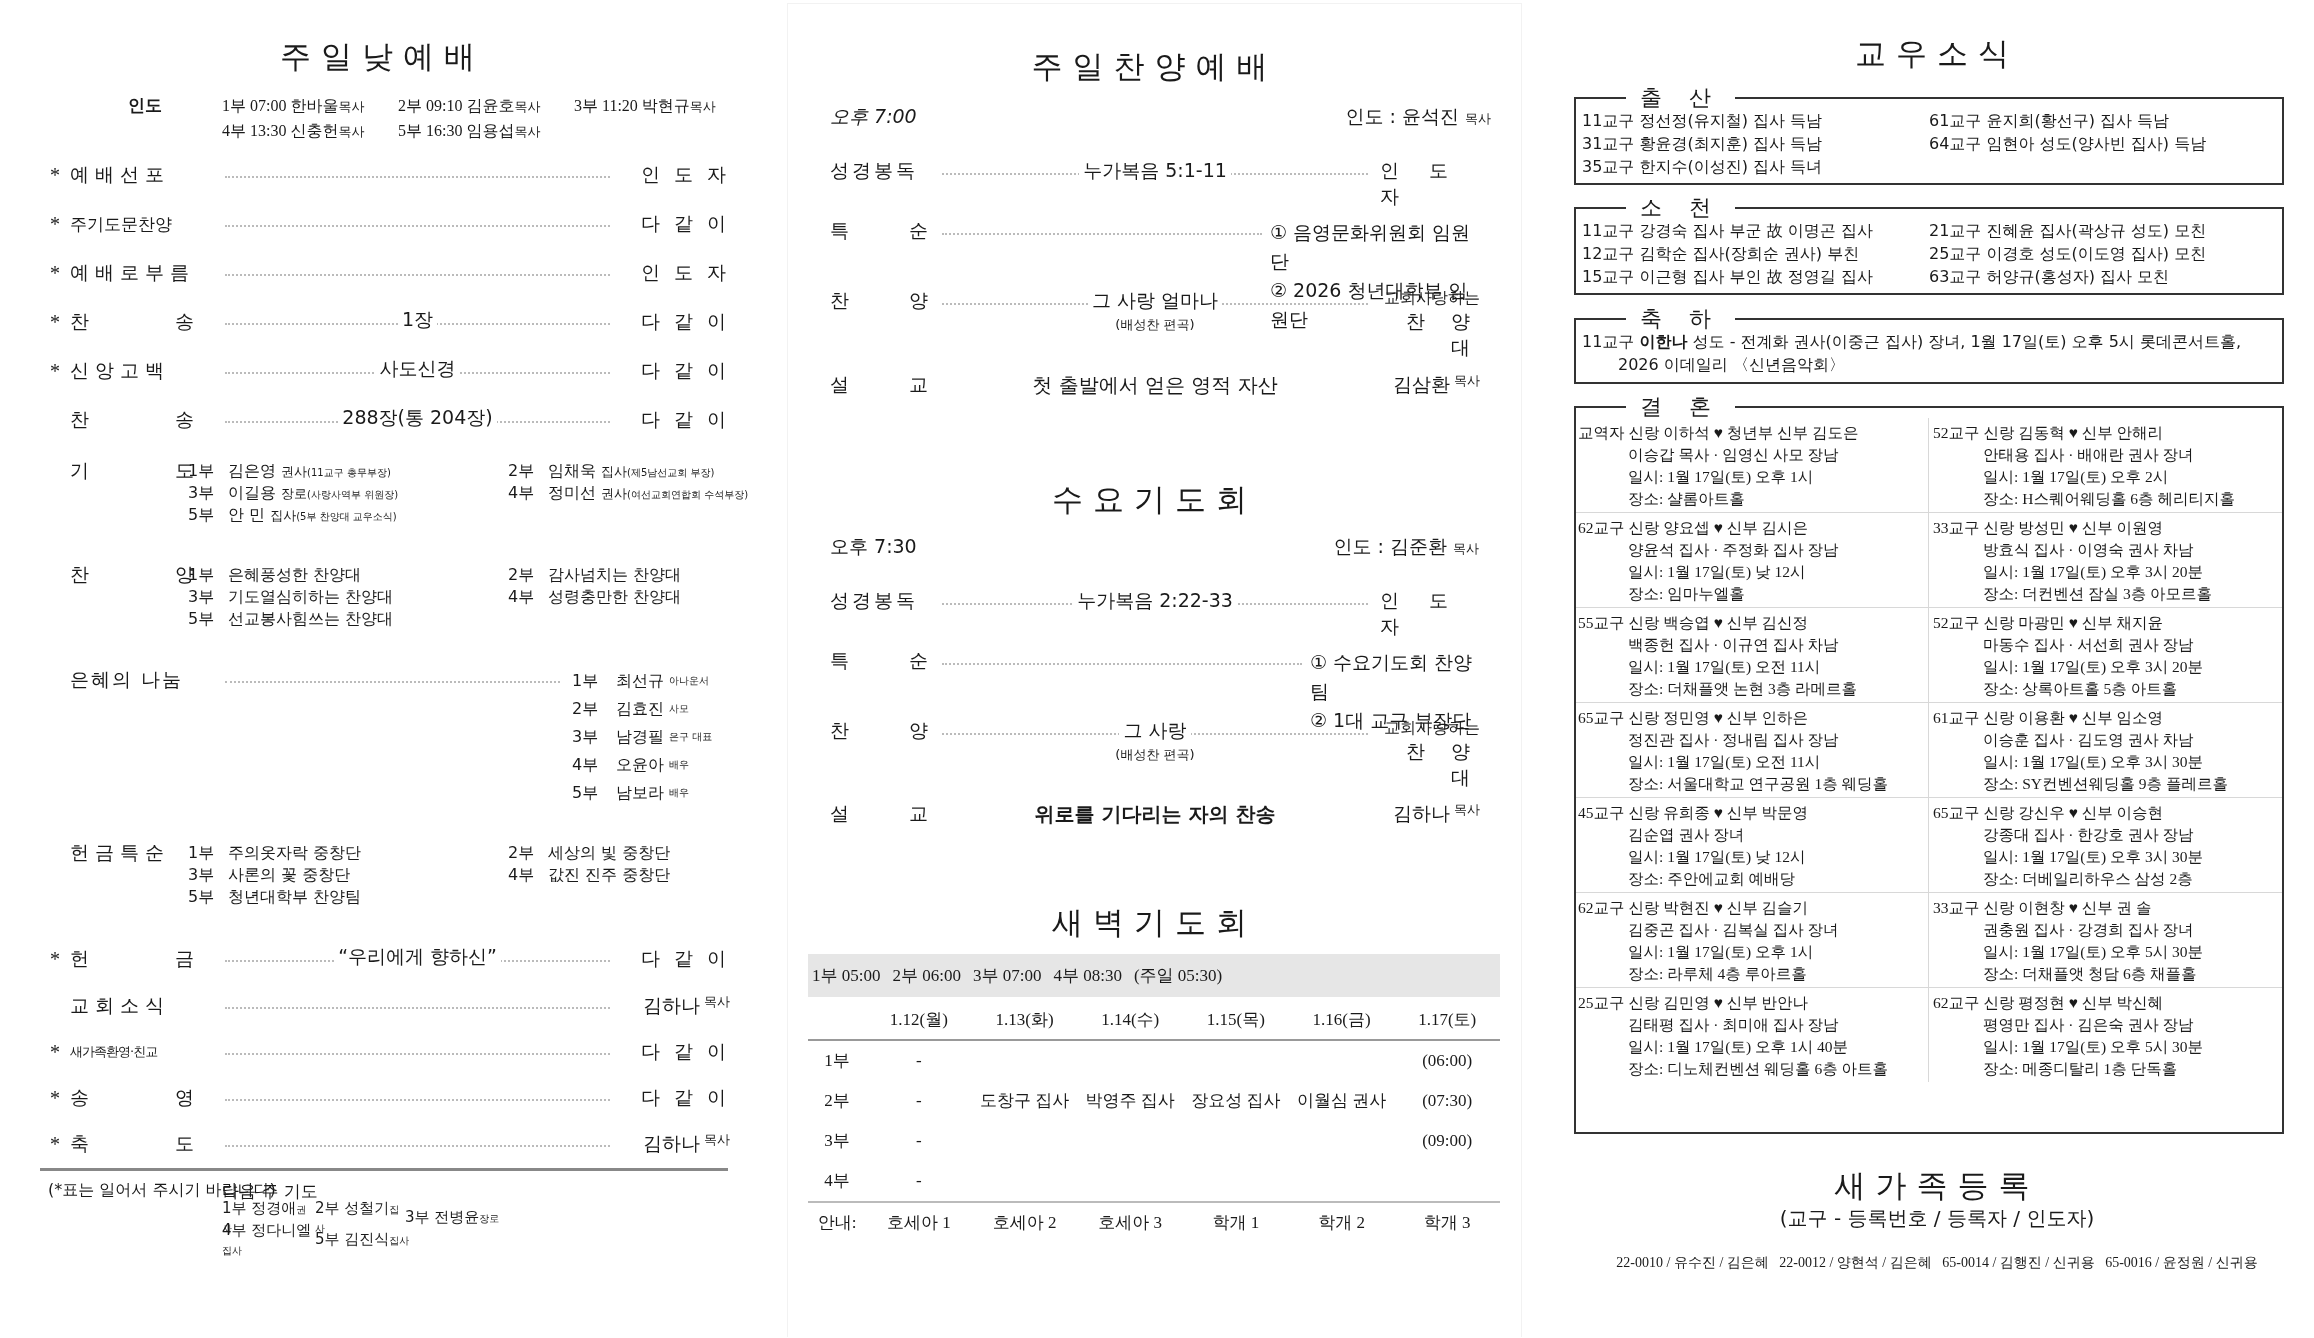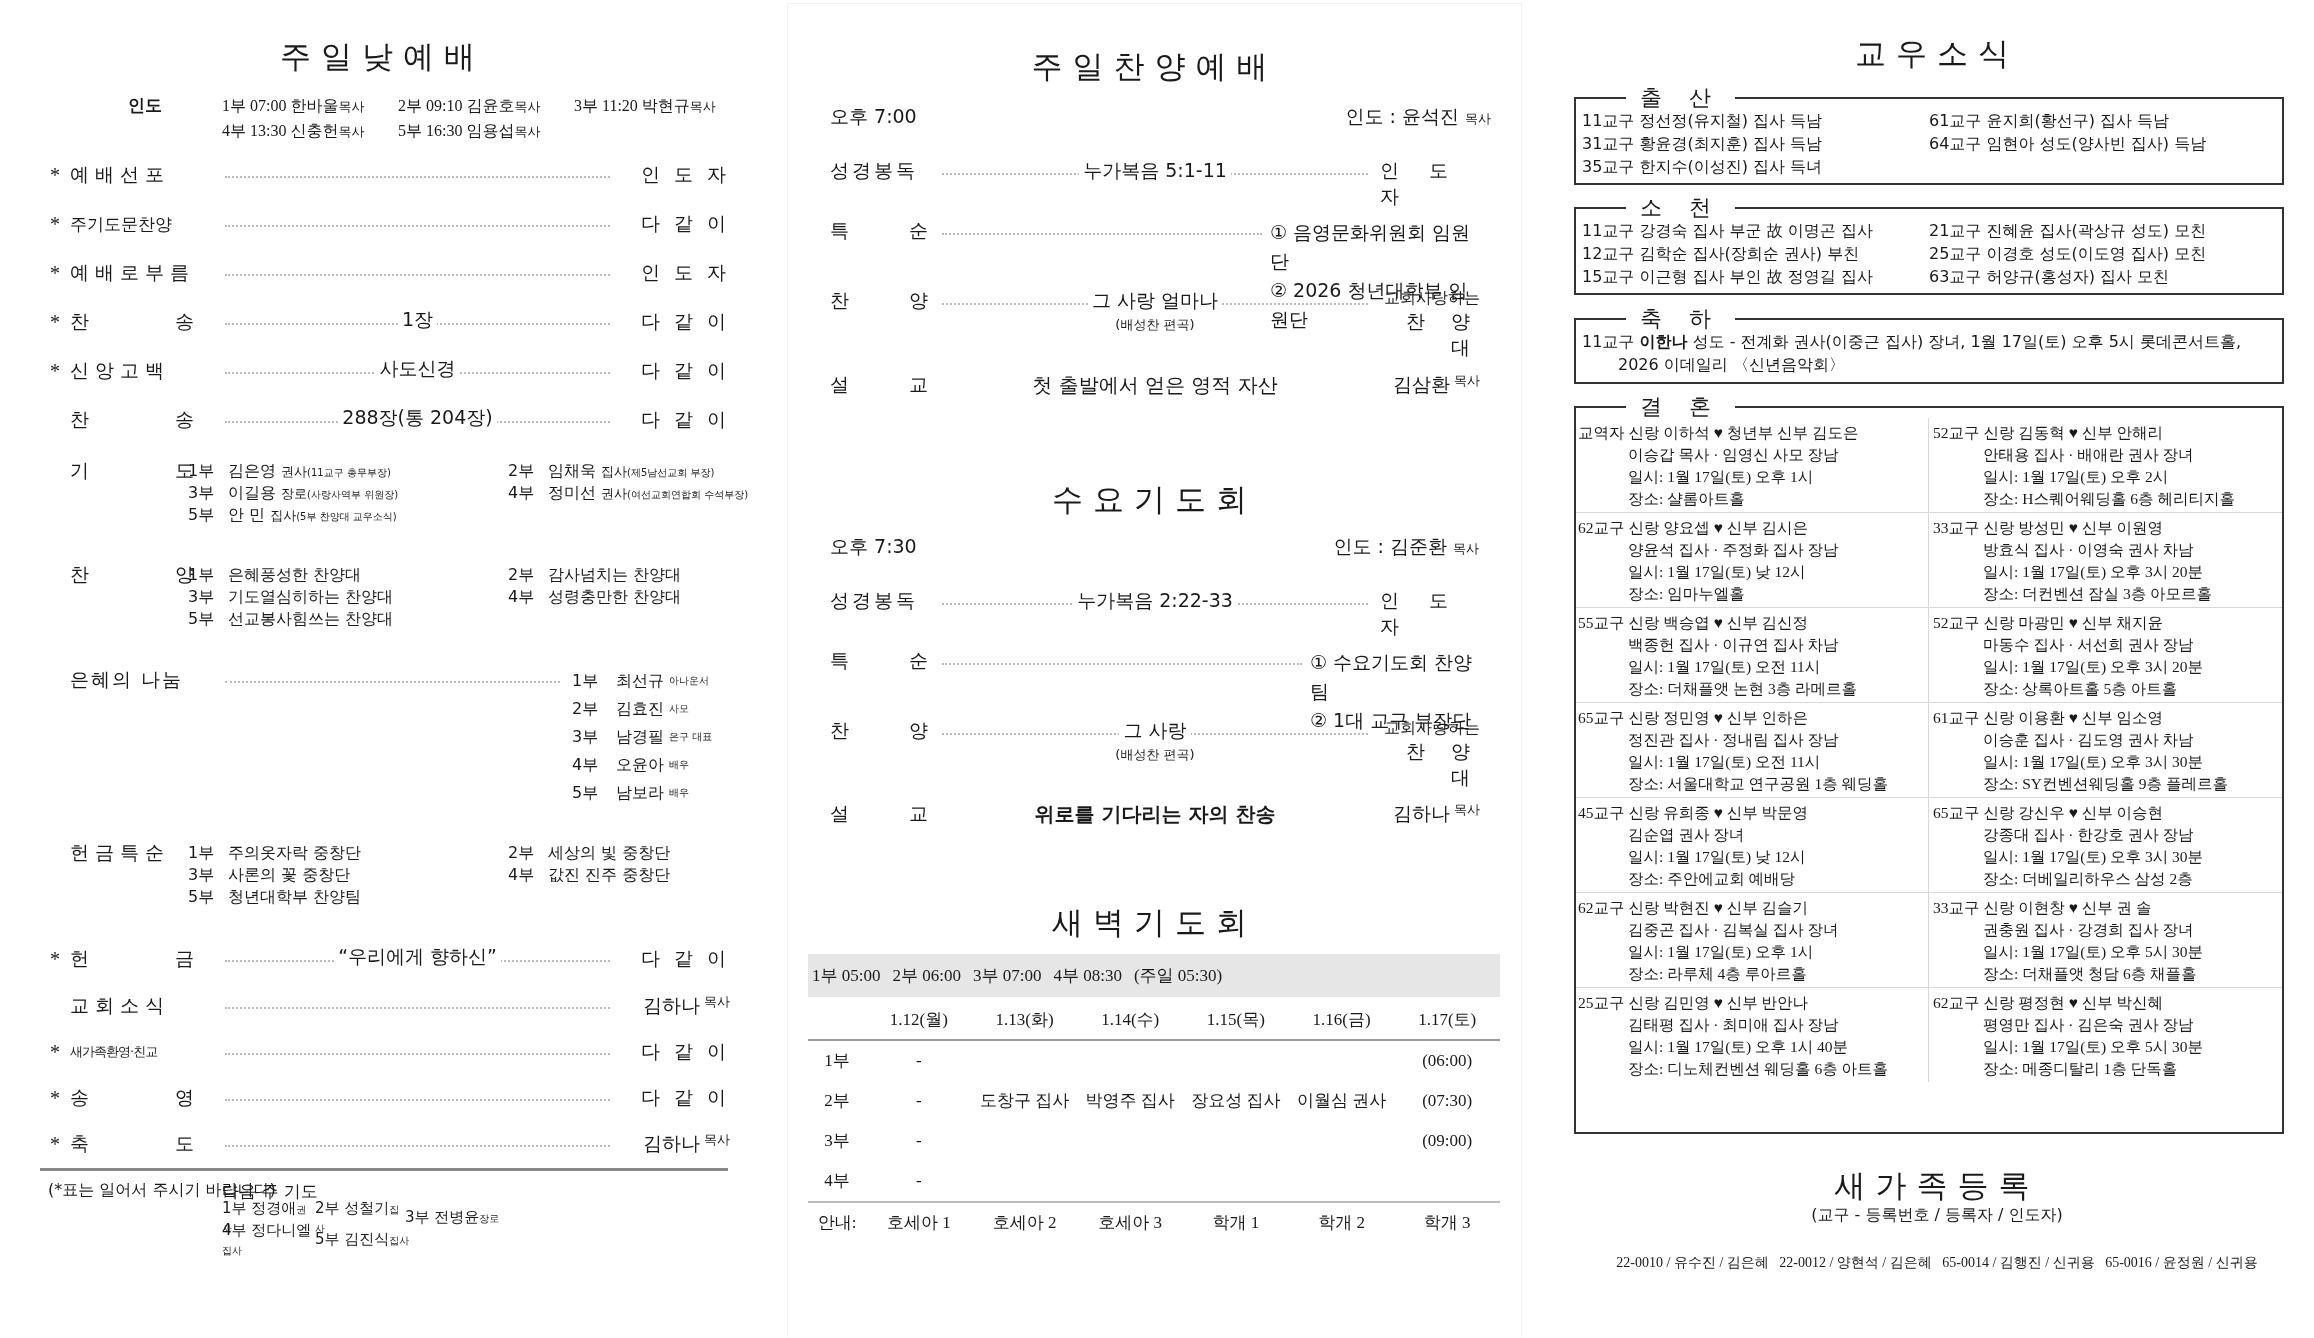--- a/index.html
+++ b/index.html
@@ -236,21 +236,21 @@
       </div>
     <div class="l">
         <span style="width:93px;"><span>4부</span> <span>정다니엘</span><span class="tiny">집사</span></span>
         <span><span>5부</span> <span>김진식</span><span class="tiny">집사</span></span>
       </div>
   </div>
 </div>
 
 <div id="mid" class="col">
   <div class="title" style="top:42px;">주일찬양예배</div>
-  <div class="abs" style="left:42px; top:100px; font-size:19px; font-family:'DejaVu Sans',sans-serif;">오후 7:00</div>
+  <div class="abs" style="left:42px; top:100px; font-size:19px; font-family:'DejaVu Sans',sans-serif;font-style:italic;">오후 7:00</div>
   <div class="abs" style="right:30px; top:100px; font-size:19px; font-family:'DejaVu Sans',sans-serif;"><span>인도 : 윤석진</span> <span class="small">목사</span></div>
 
   <div class="mrow" style="top:154px;">
     <span class="lab" style="justify-content:flex-start; letter-spacing:3px;">성경봉독</span>
     <span class="lead">
         <span>누가복음 5:1-11</span>
       </span>
     <span class="who" style="justify-content:flex-end; letter-spacing:12px;">인 도 자</span>
   </div>
   <div class="mrow" style="top:214px;">
@@ -517,15 +517,15 @@
       <div class="cell last">
           <div class="h">62교구 신랑 평정현 ♥ 신부 박신혜</div>
           <div class="s">평영만 집사 · 김은숙 권사 장남</div>
           <div class="s">일시: 1월 17일(토) 오후 5시 30분</div>
           <div class="s">장소: 메종디탈리 1층 단독홀</div>
         </div>
     </div>
   </div>
 
   <div class="title" style="top:1165px;">새가족등록</div>
-  <div class="abs" style="left:0; right:0; top:1205px; text-align:center; font-size:16px; font-family:'DejaVu Sans',sans-serif;">(교구 - 등록번호 / 등록자 / 인도자)</div>
+  <div class="abs" style="left:0; right:0; top:1205px; text-align:center; font-size:20px; font-family:'DejaVu Sans',sans-serif;">(교구 - 등록번호 / 등록자 / 인도자)</div>
   <div class="abs" style="left:0; right:0; top:1254px; text-align:center; font-size:14px; white-space:pre;">22-0010 / 유수진 / 김은혜   22-0012 / 양현석 / 김은혜   65-0014 / 김행진 / 신귀용   65-0016 / 윤정원 / 신귀용</div>
 </div>
 
 </body></html>

